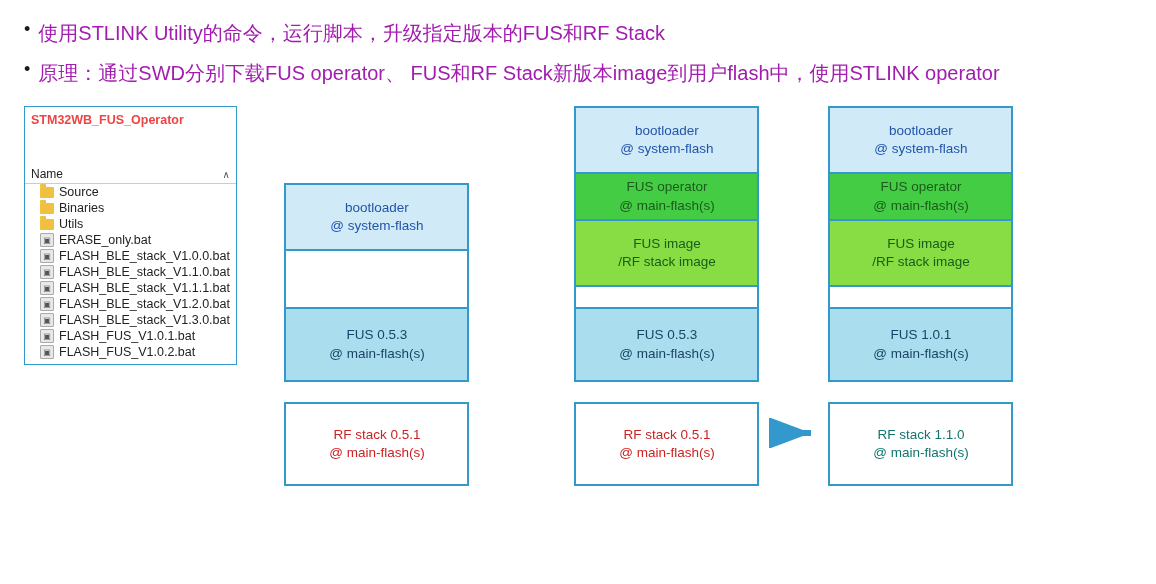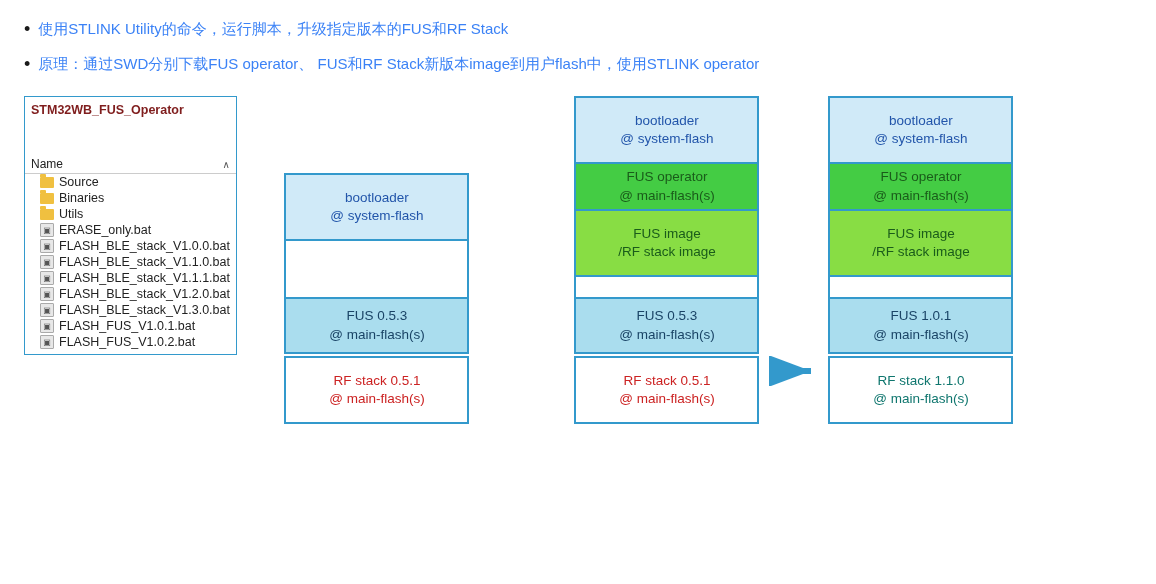--- a/index.html
+++ b/index.html
@@ -23,22 +23,22 @@
       line-height: 1.5;
     }
     .bullet-dot {
       color: #1a1a1a;
       font-size: 18px;
       margin-right: 8px;
       margin-top: -2px;
       flex-shrink: 0;
     }
     .bullet-text {
-      font-size: 15px;
-      color: #3b82f6;
+      font-size: 20px;
+      color: #a21caf;
     }
 
     .main-content {
       display: flex;
       gap: 0;
       align-items: flex-start;
       margin-top: 8px;
     }
 
     
@@ -48,21 +48,21 @@
       max-width: 220px;
       padding: 4px 0;
       font-size: 12.5px;
       background: #fff;
       flex-shrink: 0;
     }
     .file-tree-title {
       font-size: 12.5px;
       font-weight: bold;
       padding: 2px 6px 2px 6px;
-      color: #7f1d1d;
+      color: #ef4444;
     }
     .file-tree-header {
       display: flex;
       align-items: center;
       padding: 2px 6px;
       border-bottom: 1px solid #ccc;
       color: #222;
       font-size: 12px;
       margin-top: 36px;
     }
@@ -170,31 +170,31 @@
       color: #1a5c1a;
       border-top: none;
     }
     .block-empty-small {
       background: #fff;
       padding: 10px 8px;
       border-top: none;
     }
     .block-fus {
       background: #aaddee;
-      padding: 8px 8px;
+      padding: 17px 8px;
       color: #1a4466;
       border-top: none;
     }
     .block-rf-stack {
       background: #fff;
-      padding: 14px 8px;
+      padding: 22px 8px;
       color: #cc2222;
       border-top: none;
       border: 2px solid #3399cc;
-      margin-top: 2px;
+      margin-top: 20px;
     }
 
     .col-gap {
       width: 30px;
       flex-shrink: 0;
     }
   </style>
 </head>
 <body>
 

